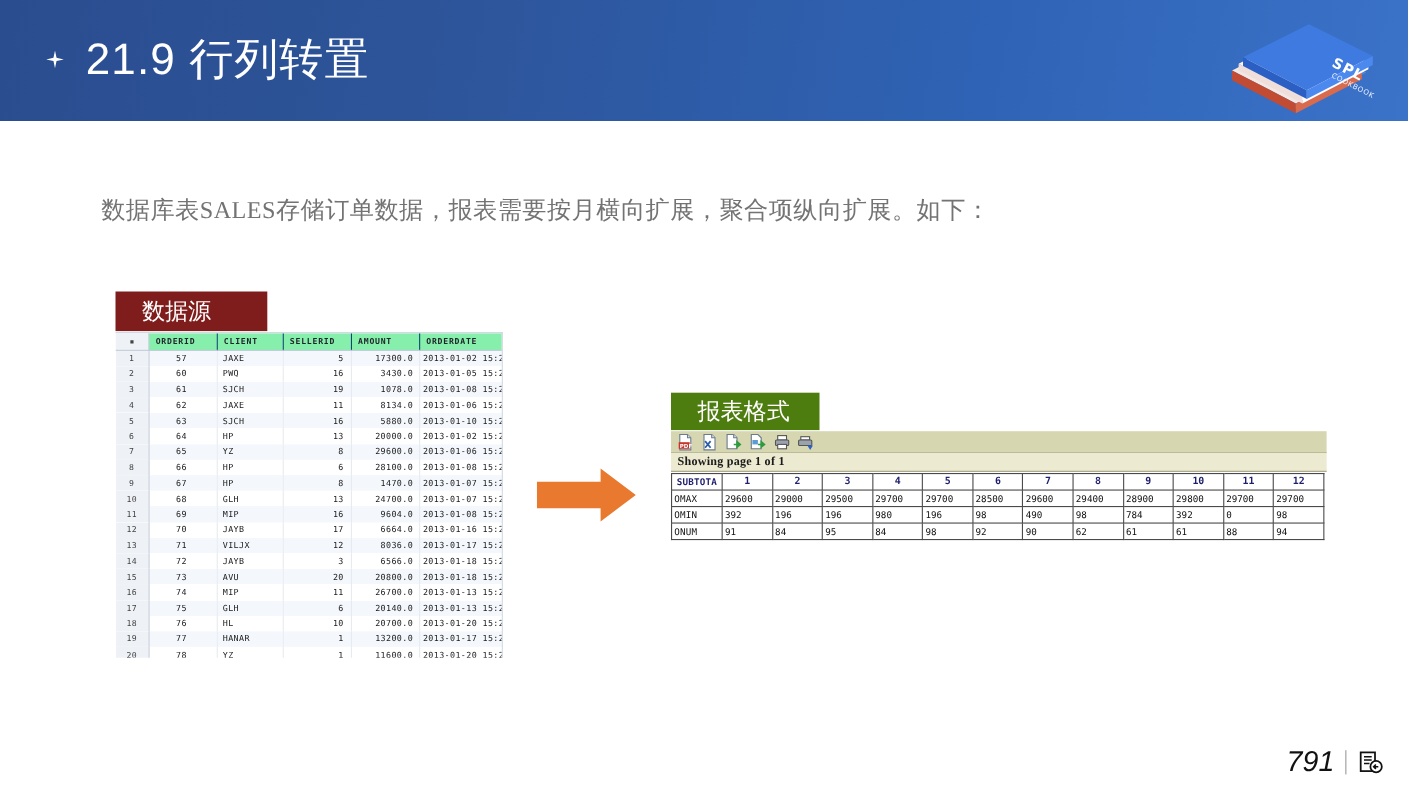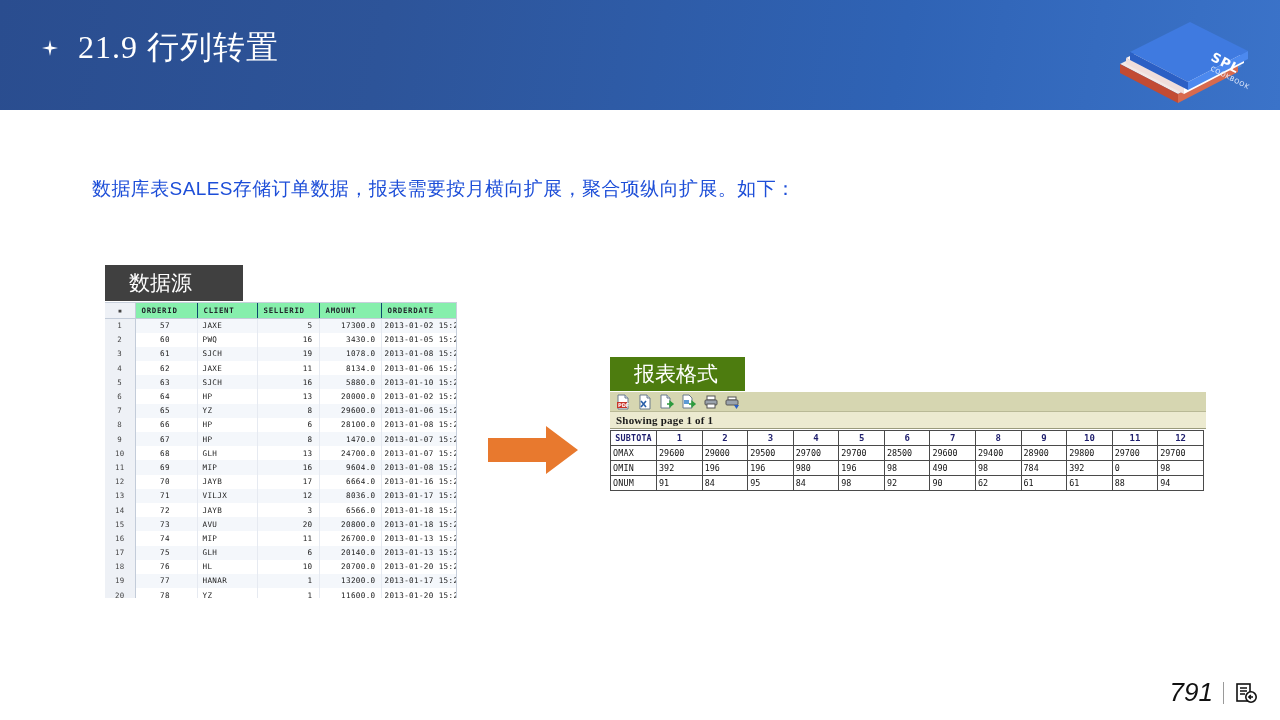--- a/index.html
+++ b/index.html
@@ -21,49 +21,49 @@
   .title-row {
     position: absolute; left: 40px; top: 26px;
     display: flex; align-items: center; gap: 18px;
   }
   .bullet-icon {
     width: 20px; height: 20px; position: relative; flex: 0 0 auto;
   }
   .bullet-icon svg { display: block; }
   .slide-title {
     color: #ffffff;
-    font-size: 32px;
+    font-size: 40px;
     letter-spacing: 1px;
     font-weight: 400;
     white-space: nowrap;
-    font-family: Liberation Serif, serif;
+    font-family: Liberation Sans, sans-serif;
   }
 
   
   .book-logo { position: absolute; right: 18px; top: 8px; width: 170px; height: 104px; }
   .book-logo svg { display: block; }
 
   
   .body-text {
     position: absolute; left: 92px; top: 176px;
-    font-size: 19px; color: #1d4ed8; letter-spacing: 0.4px;
-    font-family: Liberation Sans, sans-serif;
+    font-size: 22px; color: #737373; letter-spacing: 0.4px;
+    font-family: Liberation Serif, serif;
     white-space: nowrap;
   }
 
   
   .label-band {
     position: absolute;
     display: flex; align-items: center;
     color: #ffffff;
     font-size: 21px;
     padding-left: 24px;
     font-family: "DejaVu Sans", "Liberation Sans", sans-serif;
   }
-  .label-band.blue { left: 105px; top: 265px; width: 138px; height: 36px; background: #404040; }
+  .label-band.blue { left: 105px; top: 265px; width: 138px; height: 36px; background: #7f1d1d; }
   .label-band.gold { left: 610px; top: 357px; width: 135px; height: 34px; background: #4d7c0f; }
 
   
   .ds-wrap {
     position: absolute; left: 105px; top: 302px;
     width: 352px; height: 296px;
     background: #ffffff;
     border-top: 1px solid #c8d0dc;
     border-right: 1px solid #c8d0dc;
     overflow: hidden;

